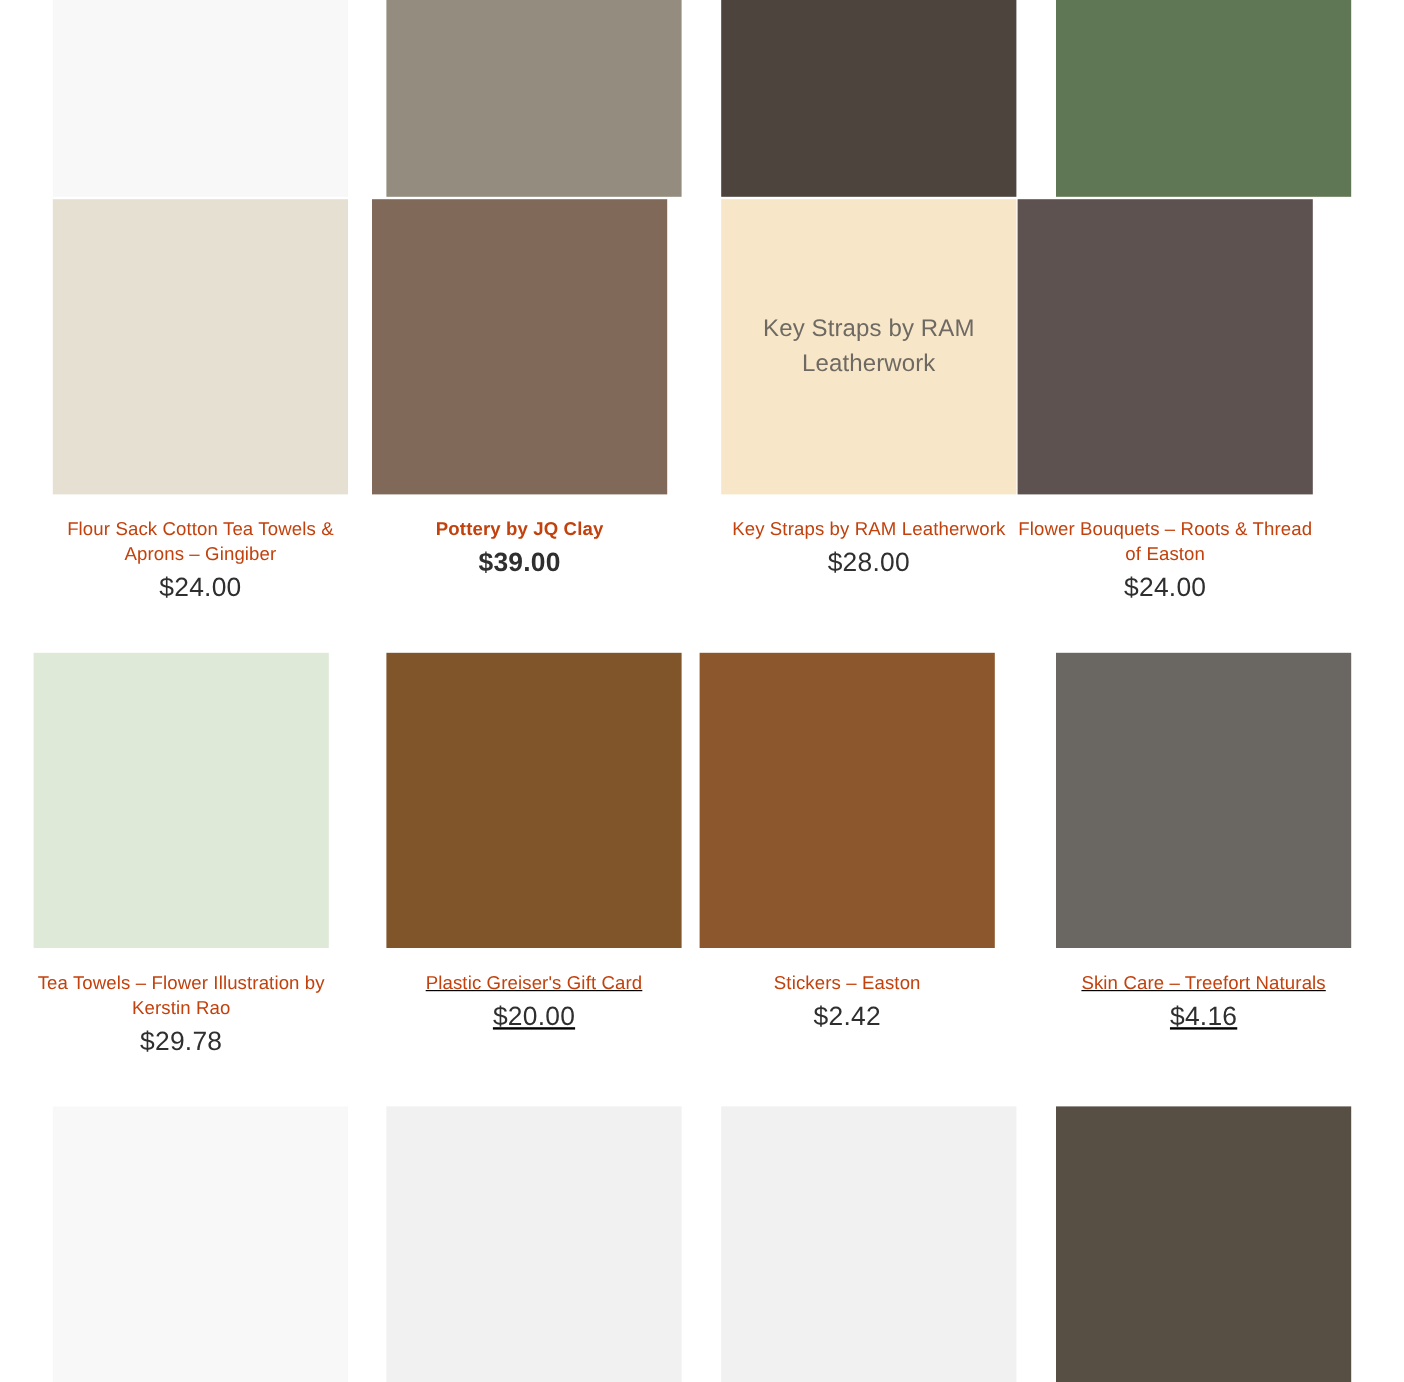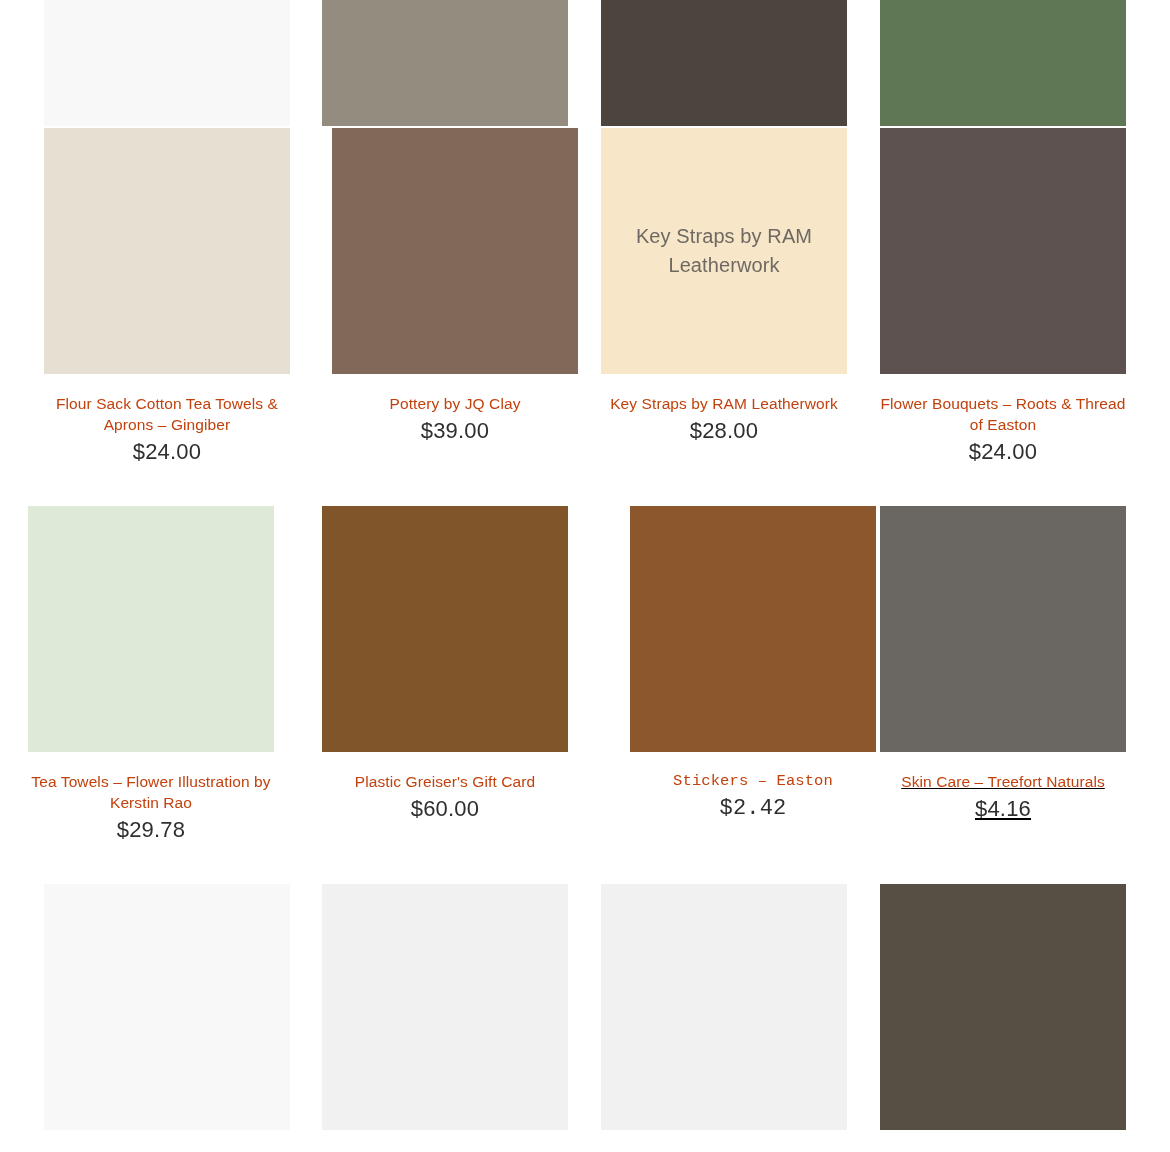--- a/index.html
+++ b/index.html
@@ -18,20 +18,21 @@
     height: 1152px;
     background: #ffffff;
   }
 
   .product-card {
     position: absolute;
     width: 246px;
     display: flex;
     flex-direction: column;
     align-items: center;
+    margin-top: 38px;
   }
 
   .product-thumb {
     width: 246px;
     height: 246px;
     position: relative;
     overflow: hidden;
     display: flex;
     align-items: center;
     justify-content: center;
@@ -88,48 +89,48 @@
     <div class="product-card" style="left: 880px; top: -120px;">
       <div class="product-thumb" style="background: rgb(95, 119, 84);"></div>
       <div class="product-title">Vintage Framed Art Prints</div>
       <div class="product-price">$35.00</div>
     </div>
     <div class="product-card" style="left: 44px; top: 128px;">
       <div class="product-thumb" style="background: rgb(230, 224, 210);"></div>
       <div class="product-title">Flour Sack Cotton Tea Towels &amp; Aprons – Gingiber</div>
       <div class="product-price">$24.00</div>
     </div>
-    <div class="product-card" style="left: 332px; top: 128px;">
+    <div class="product-card" style="left: 310px; top: 128px; font-weight: bold;">
       <div class="product-thumb" style="background: rgb(128, 105, 89);"></div>
       <div class="product-title">Pottery by JQ Clay</div>
       <div class="product-price">$39.00</div>
     </div>
     <div class="product-card" style="left: 601px; top: 128px;">
       <div class="product-thumb" style="background: rgb(247, 230, 200);">
         <div class="thumb-placeholder-text">Key Straps by RAM Leatherwork</div>
       </div>
       <div class="product-title">Key Straps by RAM Leatherwork</div>
       <div class="product-price">$28.00</div>
     </div>
-    <div class="product-card" style="left: 880px; top: 128px;">
+    <div class="product-card" style="left: 848px; top: 128px;">
       <div class="product-thumb" style="background: rgb(94, 82, 80);"></div>
       <div class="product-title">Flower Bouquets – Roots &amp; Thread of Easton</div>
       <div class="product-price">$24.00</div>
     </div>
     <div class="product-card" style="left: 28px; top: 506px;">
       <div class="product-thumb" style="background: rgb(222, 233, 215);"></div>
       <div class="product-title">Tea Towels – Flower Illustration by Kerstin Rao</div>
       <div class="product-price">$29.78</div>
     </div>
-    <div class="product-card" style="left: 322px; top: 506px;">
+    <div class="product-card" style="left: 322px; top: 506px; text-decoration: underline;">
       <div class="product-thumb" style="background: rgb(128, 85, 42);"></div>
       <div class="product-title">Plastic Greiser's Gift Card</div>
-      <div class="product-price">$60.00</div>
+      <div class="product-price">$20.00</div>
     </div>
-    <div class="product-card" style="left: 630px; top: 506px; font-family: Liberation Mono, monospace;">
+    <div class="product-card" style="left: 583px; top: 506px;">
       <div class="product-thumb" style="background: rgb(140, 87, 44);"></div>
       <div class="product-title">Stickers – Easton</div>
       <div class="product-price">$2.42</div>
     </div>
     <div class="product-card" style="left: 880px; top: 506px; text-decoration: underline;">
       <div class="product-thumb" style="background: rgb(106, 103, 98);"></div>
       <div class="product-title">Skin Care – Treefort Naturals</div>
       <div class="product-price">$4.16</div>
     </div>
     <div class="product-card" style="left: 44px; top: 884px;">

